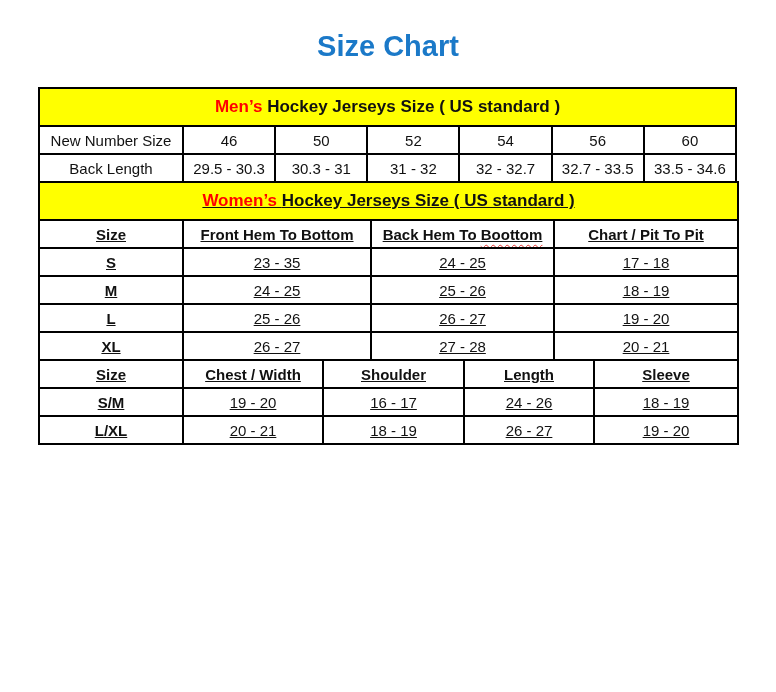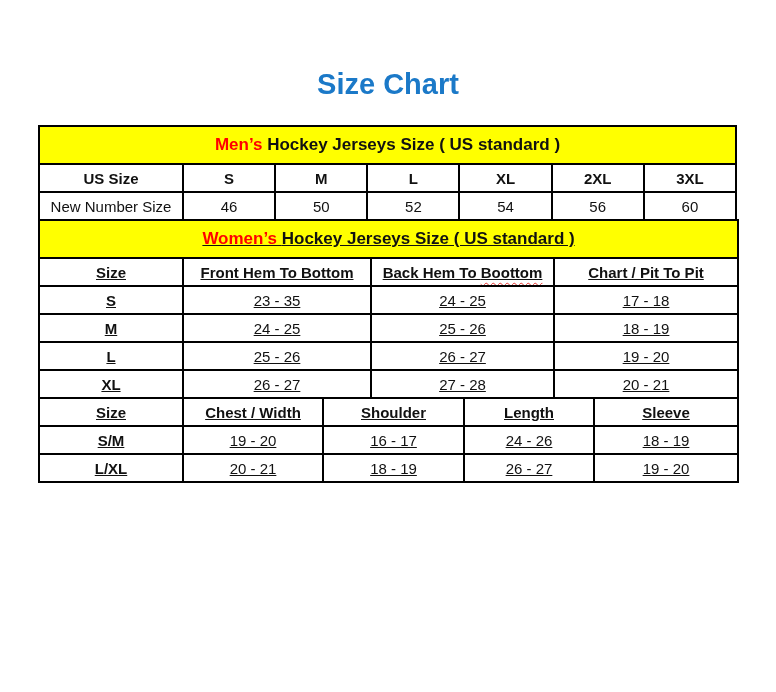--- a/index.html
+++ b/index.html
@@ -16,22 +16,22 @@
     background: #ffffff;
   }
   body {
     width: 776px;
     height: 692px;
     overflow: hidden;
     font-family: "Liberation Sans", sans-serif;
     color: var(--text-color);
   }
   .page-title {
-    margin: 8px;
-    padding-top: 58px;
+    margin: 0;
+    padding-top: 28px;
     text-align: center;
     font-size: 29px;
     line-height: 36px;
     font-weight: bold;
     color: var(--title-color);
     letter-spacing: 0px;
   }
   .chart-wrap {
     width: 634px;
     margin: 23px 0 0 38px;
@@ -91,36 +91,36 @@
         <col>
     </colgroup>
     <tbody>
         <tr>
       <th class="section-head" colspan="7">
         <span class="hl">Men’s</span>
         <span>Hockey Jerseys Size ( US standard )</span>
       </th>
     </tr>
     <tr>
-      <th class="col-head">US Size</th>
-      <th class="col-head">S</th>
-      <th class="col-head">M</th>
-      <th class="col-head">L</th>
-      <th class="col-head">XL</th>
-      <th class="col-head">2XL</th>
-      <th class="col-head">3XL</th>
-    </tr>
-    <tr>
       <td>New Number Size</td>
       <td>46</td>
       <td>50</td>
       <td>52</td>
       <td>54</td>
       <td>56</td>
       <td>60</td>
+    </tr>
+    <tr>
+      <td>Back Length</td>
+      <td>29.5 - 30.3</td>
+      <td>30.3 - 31</td>
+      <td>31 - 32</td>
+      <td>32 - 32.7</td>
+      <td>32.7 - 33.5</td>
+      <td>33.5 - 34.6</td>
     </tr>
   </tbody>
     </table>
 
   <table class="size-table">
     <colgroup>
       <col style="width:144px">
         <col style="width:188px">
         <col style="width:183px">
         <col style="width:184px">

